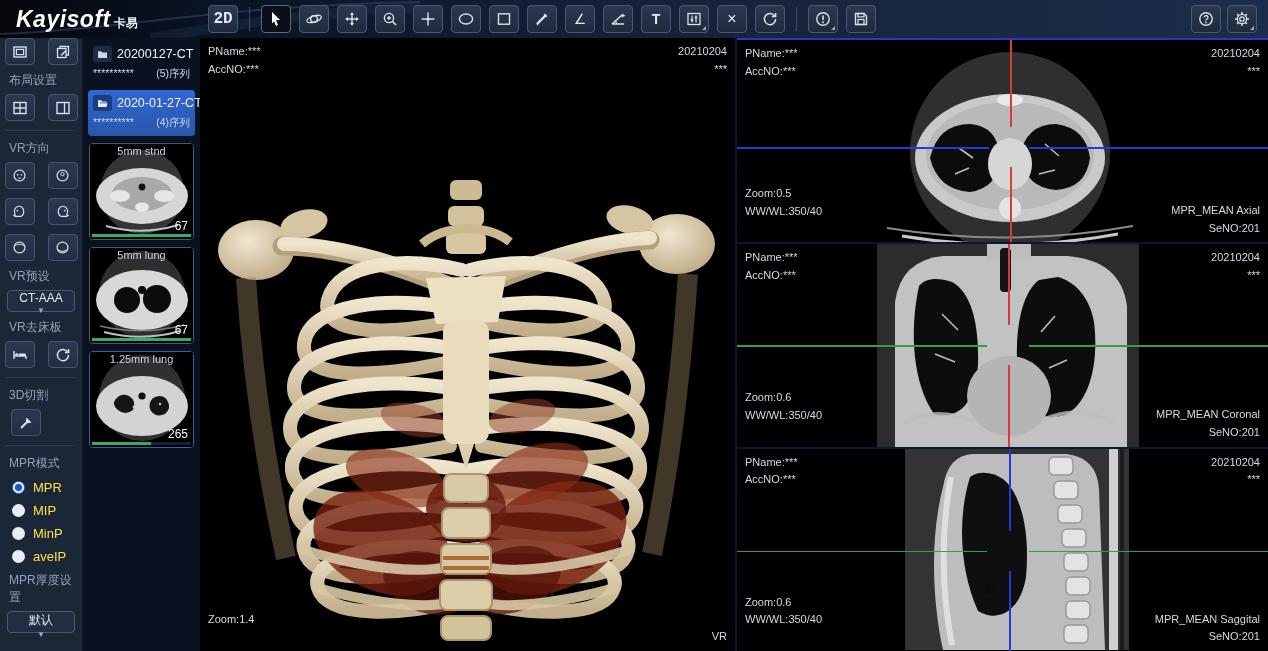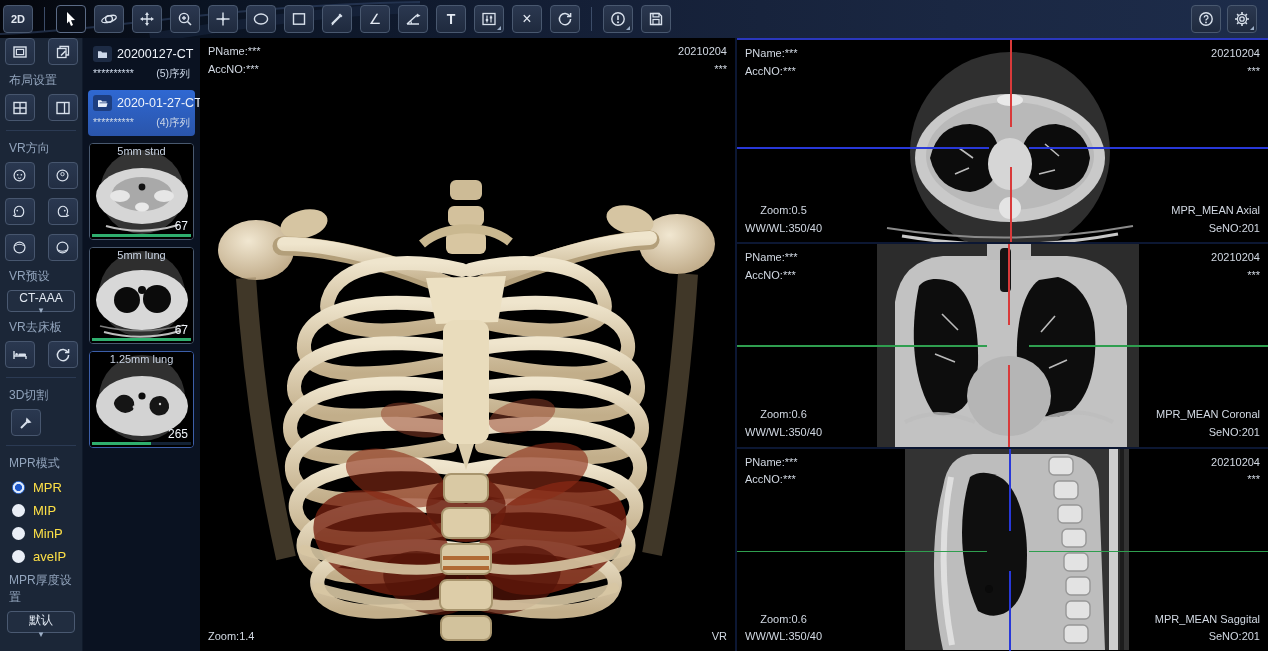--- a/index.html
+++ b/index.html
@@ -13,21 +13,21 @@
   .logo{width:205px;padding-left:16px;display:flex;align-items:baseline;gap:3px;position:relative;z-index:2;}
   .logo .lg{font-size:23px;font-weight:bold;color:#fff;letter-spacing:.5px;font-style:italic;}
   .logo .lgs{font-size:12px;color:#e8edf5;font-weight:bold;}
   .tools{display:flex;align-items:center;gap:2px;z-index:2;}
   .tbtn{width:30px;height:28px;margin:0 3px;background:linear-gradient(180deg,#2b3850,#1f2a3e);
     border:1px solid #49586f;border-radius:4px;display:flex;align-items:center;justify-content:center;
     color:#d9e1ec;font-size:14px;position:relative;cursor:pointer;}
   .tbtn.active{background:#090e18;border-color:#5b6b86;}
   .tbtn svg{display:block;}
   .tbtn .glyph{font-size:14px;line-height:1;color:#e3e9f2;}
-  .tbtn .glyph.small{font-size:11px;font-weight:bold;}
+  .tbtn .glyph.small{font-size:16px;font-weight:bold;font-family:Liberation Mono, monospace;}
   .tbtn.corner::after{content:"";position:absolute;right:2px;bottom:2px;border-left:4px solid transparent;border-bottom:4px solid #9db0c9;}
   .tdiv{width:1px;height:24px;background:#3c4c68;margin:0 6px;}
   .tspacer{flex:1;}
   .farright{display:flex;align-items:center;margin-right:8px;}
 
   
   .app-row{display:flex;height:613px;}
 
   
   .sidebar{width:83px;background:#1b2637;border-right:1px solid #101a2a;flex:none;}
@@ -61,21 +61,21 @@
   .thumb-bar{position:absolute;left:2px;right:2px;bottom:2px;height:3px;background:#132235;z-index:2;}
   .thumb-bar i{display:block;height:100%;background:#2fae6e;}
 
   
   .vp{position:relative;background:#000;overflow:hidden;}
   .vr-view{flex:1;}
   .vr-view svg.scene{position:absolute;left:0;top:0;}
   .ov{position:absolute;font-size:11px;color:#d2d9e3;line-height:1.6;z-index:5;}
   .ov.tl{top:5px;left:8px;}
   .ov.tr{top:5px;right:8px;text-align:right;}
-  .ov.bl{bottom:5px;left:8px;text-align:center;}
+  .ov.bl{bottom:22px;left:8px;}
   .ov.br{bottom:5px;right:8px;text-align:right;}
 
   .right-col{width:533px;flex:none;display:flex;flex-direction:column;border-left:2px solid #0c1733;}
   .panel{flex:1;position:relative;background:#000;border-bottom:2px solid #0c1733;overflow:hidden;}
   .panel:last-child{border-bottom:none;}
   .panel.axial{border-top:2px solid #2a37bd;}
   .panel svg.slice{position:absolute;left:0;top:0;}
 
   .xline{position:absolute;z-index:4;}
   .h{height:1.6px;}
@@ -85,20 +85,24 @@
   .c-green{background:#2f9e4f;}
 </style>
 </head>
 <body>
 
 <div class="topbar">
   <svg class="swoosh" viewBox="0 0 420 38">
     <path d="M0,34 C120,30 210,6 420,2" stroke="#33476b" stroke-width="2" fill="none" opacity=".7"></path>
     <path d="M150,38 C240,24 330,10 420,8" stroke="#1f2f4e" stroke-width="10" fill="none" opacity=".5"></path>
   </svg>
+  <div class="logo">
+    <span class="lg">Kayisoft</span>
+    <span class="lgs">卡易</span>
+  </div>
 
   <div class="tools">
     <div class="tbtn">
       <span class="glyph small">2D</span>
     </div>
     <div class="tdiv"></div>
 
     <div class="tbtn active">
       <svg width="16" height="16" viewBox="0 0 16 16">
         <path d="M4,1 L12,9 L8,9.3 L10,14 L8,15 L6,10.3 L4,12.5 Z" fill="#fff"></path>

